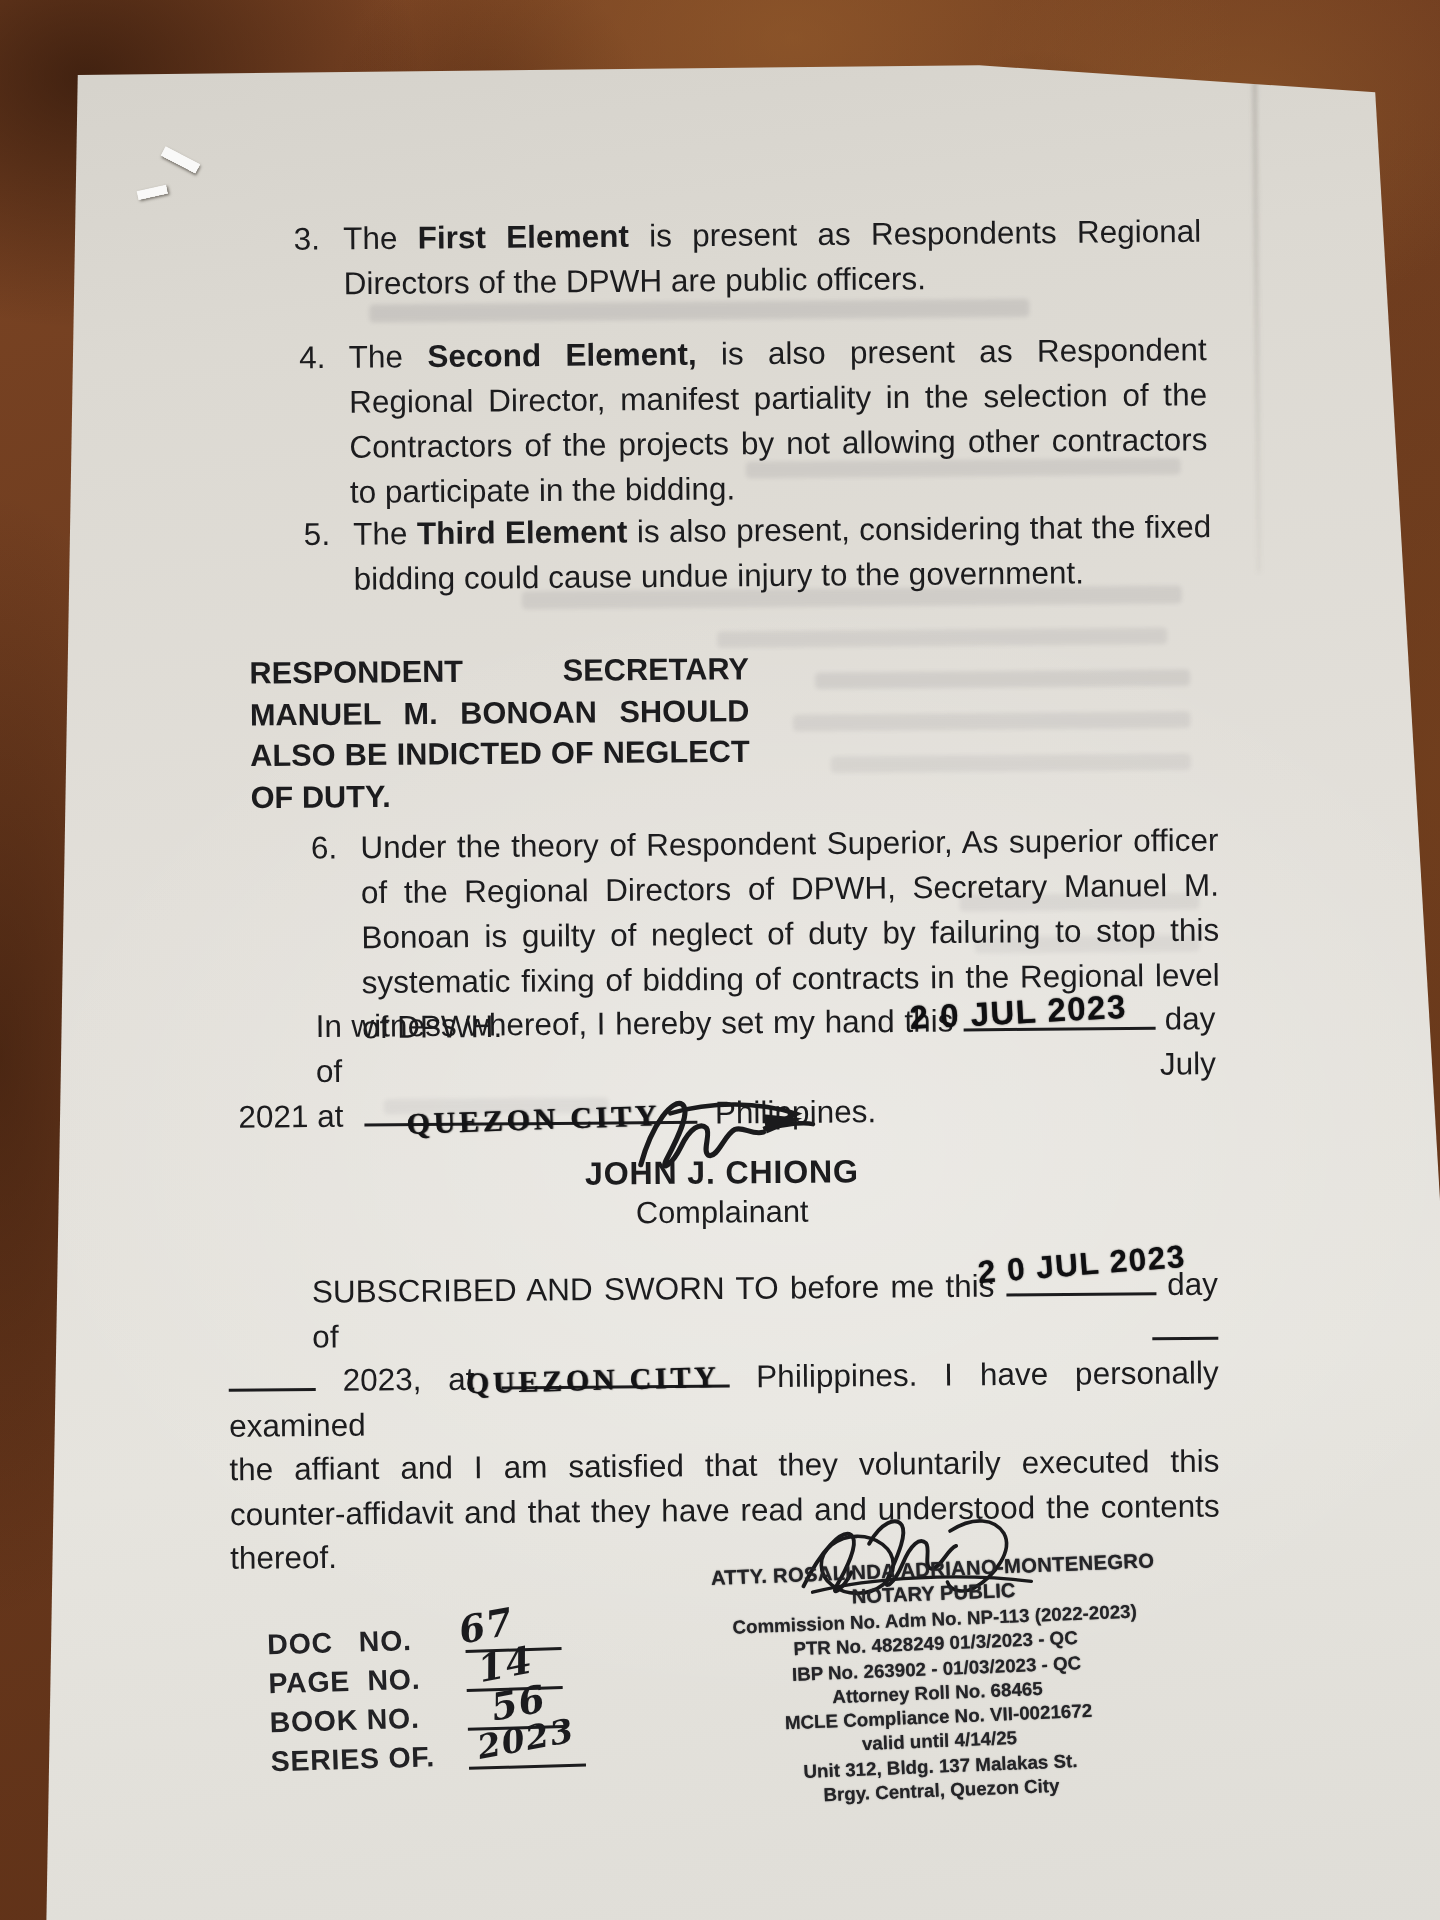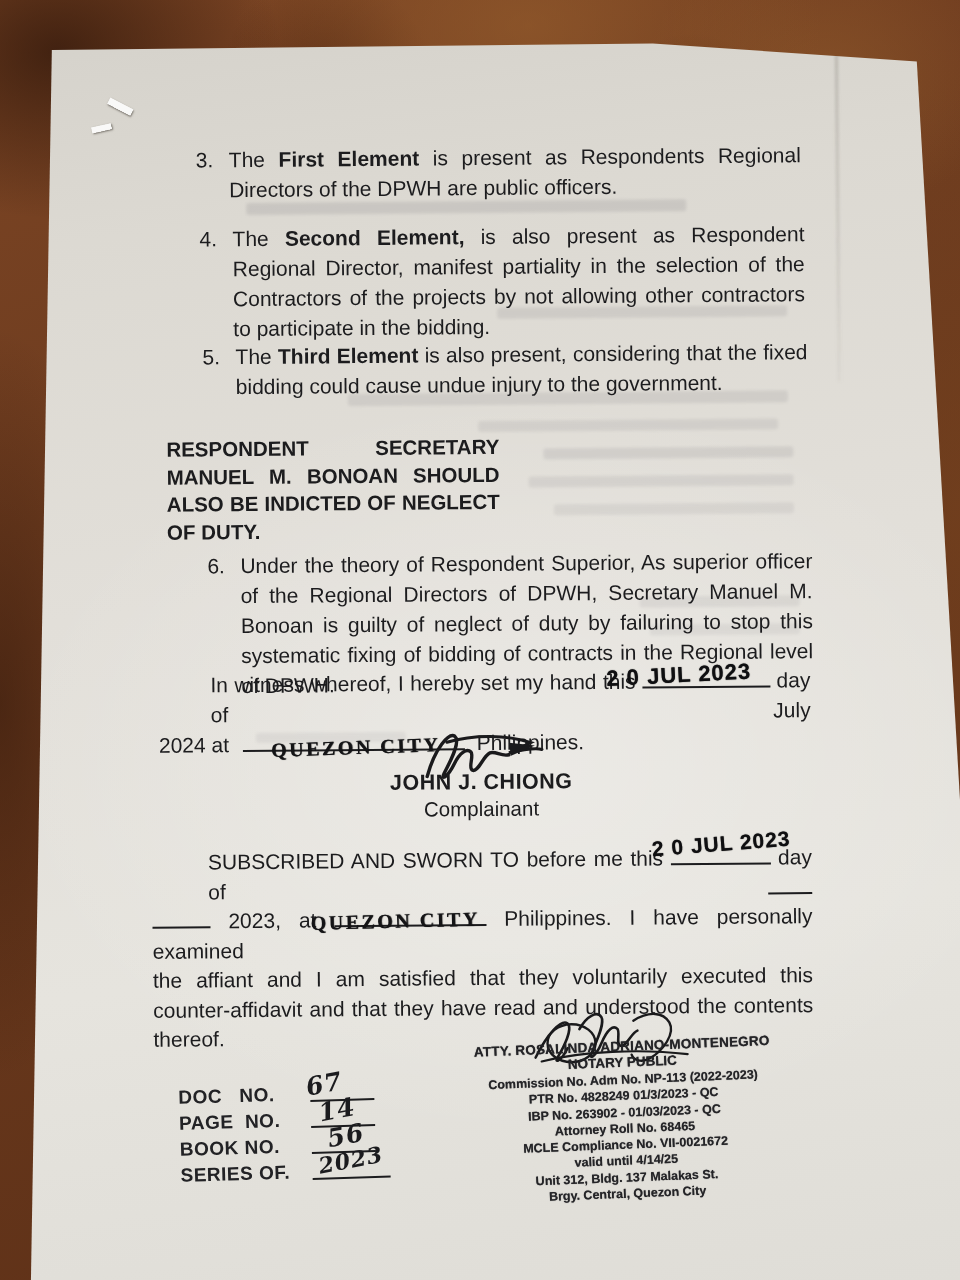--- a/index.html
+++ b/index.html
@@ -131,21 +131,21 @@
     </div>
 
     <div class="witness">
       <div class="pline jlast" style="padding-left:52px;">
         <span>In witness whereof, I hereby set my hand this</span>
         <span class="blank" style="width:128px;"></span>
         <span>day of July</span>
         <span class="date-stamp" style="left:448px;top:-6px;transform:rotate(-2.5deg);">2 0 JUL 2023</span>
       </div>
       <div class="pline">
-        <span>2024 at</span>
+        <span>2021 at</span>
         <span class="blank" style="width:222px;margin-left:8px;margin-right:6px;"></span>
         <span>Philippines.</span>
         <span class="city-stamp" style="left:112px;top:3px;transform:rotate(-1.5deg);">QUEZON CITY</span>
       </div>
     </div>
 
     <svg class="sig-svg" style="left:410px;top:726px;" width="140" height="56" viewBox="0 0 140 56">
       <path d="M16 50 C24 22 38 6 44 10 C50 15 40 34 33 47 C29 55 37 50 43 38 C49 26 56 22 60 26 C63 30 57 41 61 44 C67 47 72 30 79 27 C85 25 90 31 98 29" stroke="#1a1a1c" stroke-width="3.4" fill="none" stroke-linecap="round"></path>
       <path d="M36 16 C64 8 96 9 120 17 L98 27 C112 24 124 22 131 24" stroke="#1a1a1c" stroke-width="3" fill="none" stroke-linecap="round"></path>
       <path d="M98 17 L124 20 L100 30 Z" fill="#1a1a1c"></path>

